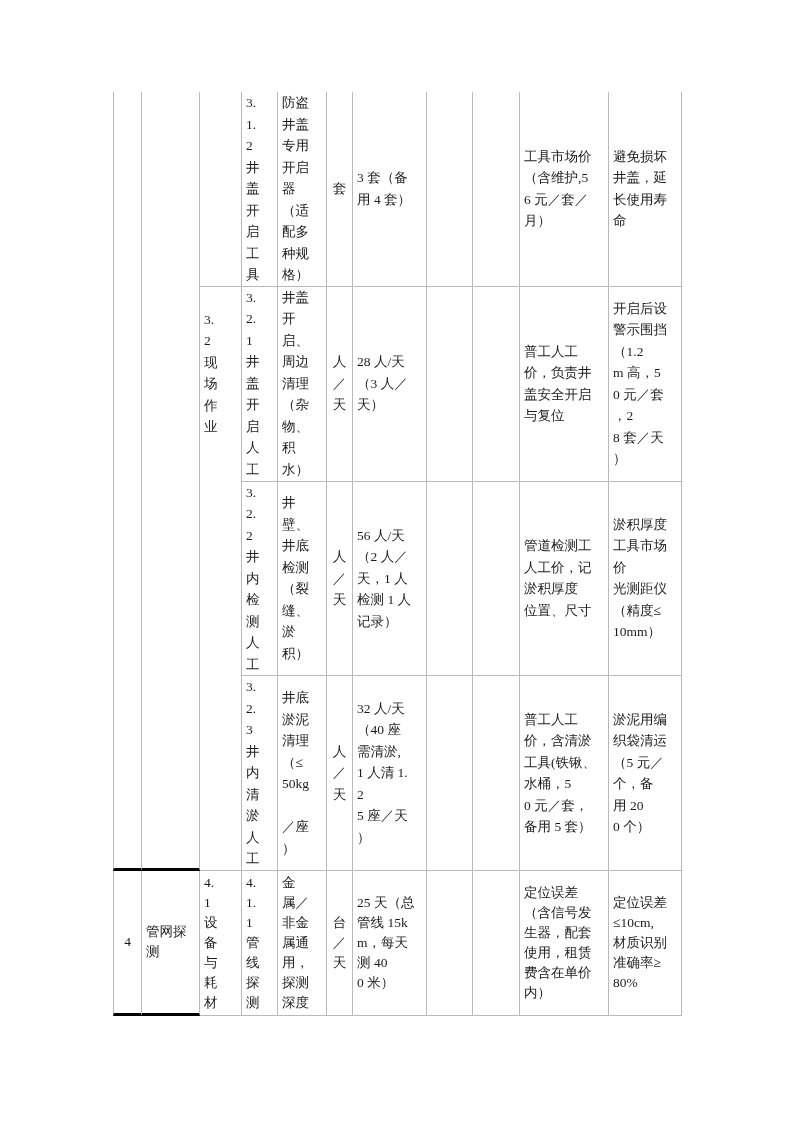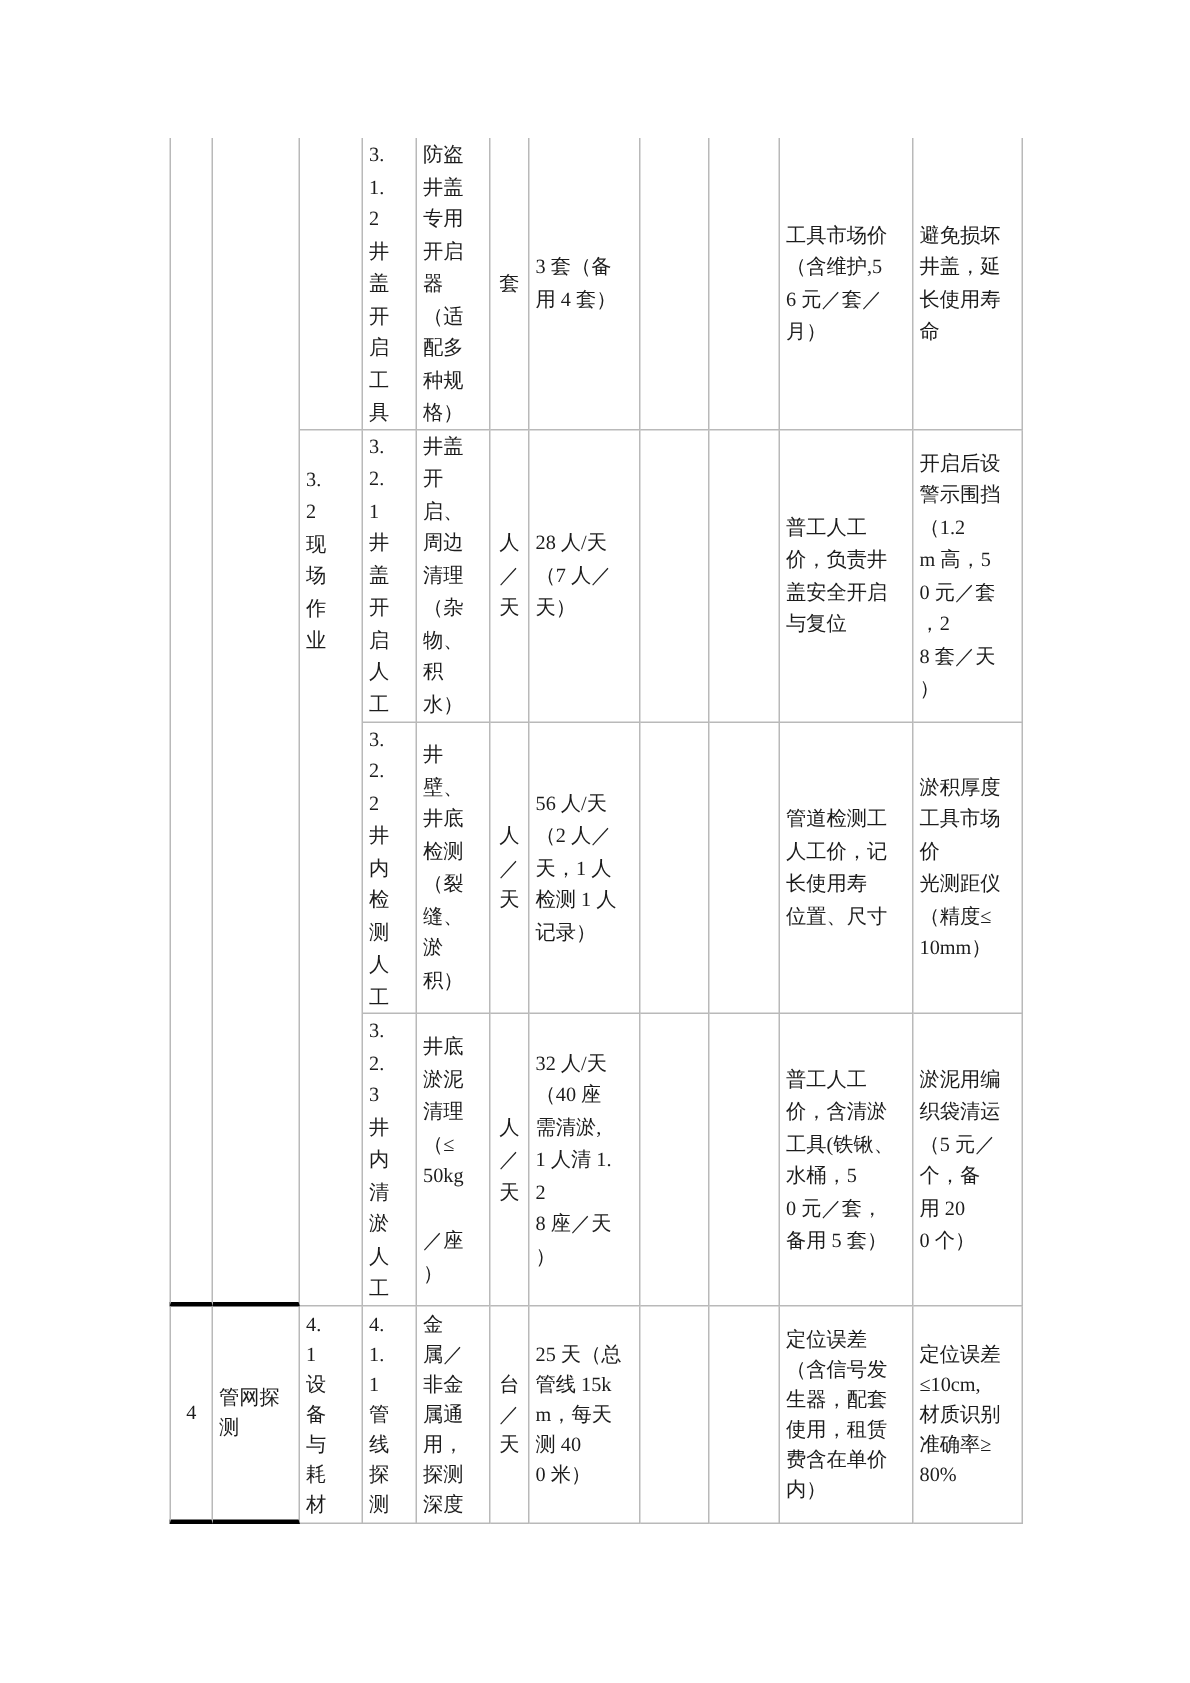--- a/index.html
+++ b/index.html
@@ -123,21 +123,21 @@
 周边
 清理
 （杂
 物、
 积
 水）</td>
         <td class="center">人
 ／
 天</td>
         <td>28 人/天
-（7 人／
+（3 人／
 天）</td>
         <td></td>
         <td></td>
         <td>普工人工
 价，负责井
 盖安全开启
 与复位</td>
         <td>开启后设
 警示围挡
 （1.2
@@ -170,21 +170,21 @@
 天</td>
         <td>56 人/天
 （2 人／
 天，1 人
 检测 1 人
 记录）</td>
         <td></td>
         <td></td>
         <td>管道检测工
 人工价，记
-长使用寿
+淤积厚度
 位置、尺寸</td>
         <td>淤积厚度
 工具市场价
 光测距仪
 （精度≤
 10mm）</td>
       </tr>
       <tr class="r4">
         <td>3.
 2.
@@ -204,21 +204,21 @@
 ／座
 ）</td>
         <td class="center">人
 ／
 天</td>
         <td>32 人/天
 （40 座
 需清淤,
 1 人清 1.
 2
-8 座／天
+5 座／天
 ）</td>
         <td></td>
         <td></td>
         <td>普工人工
 价，含清淤
 工具(铁锹、
 水桶，5
 0 元／套，
 备用 5 套）</td>
         <td>淤泥用编

